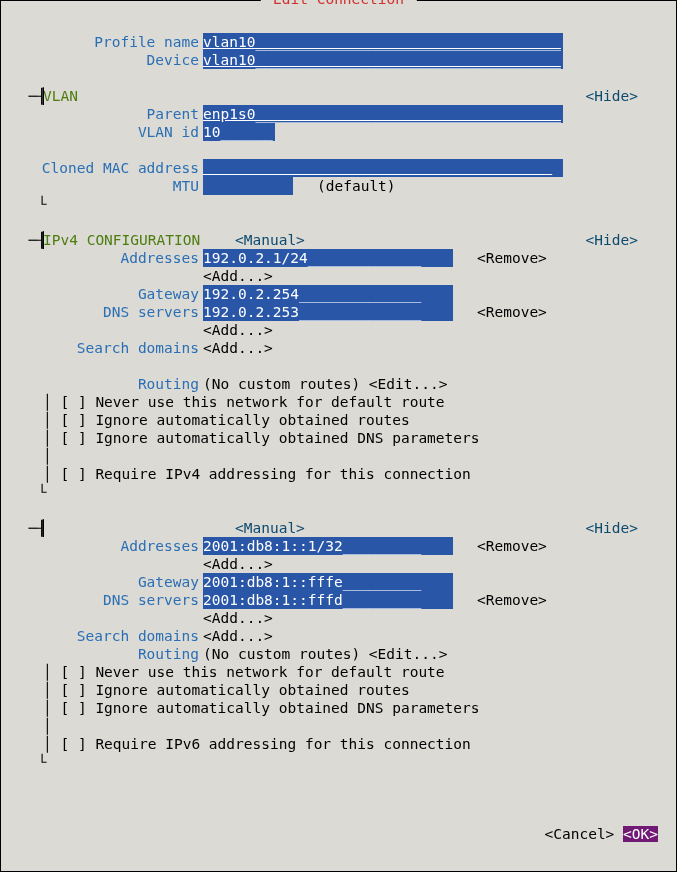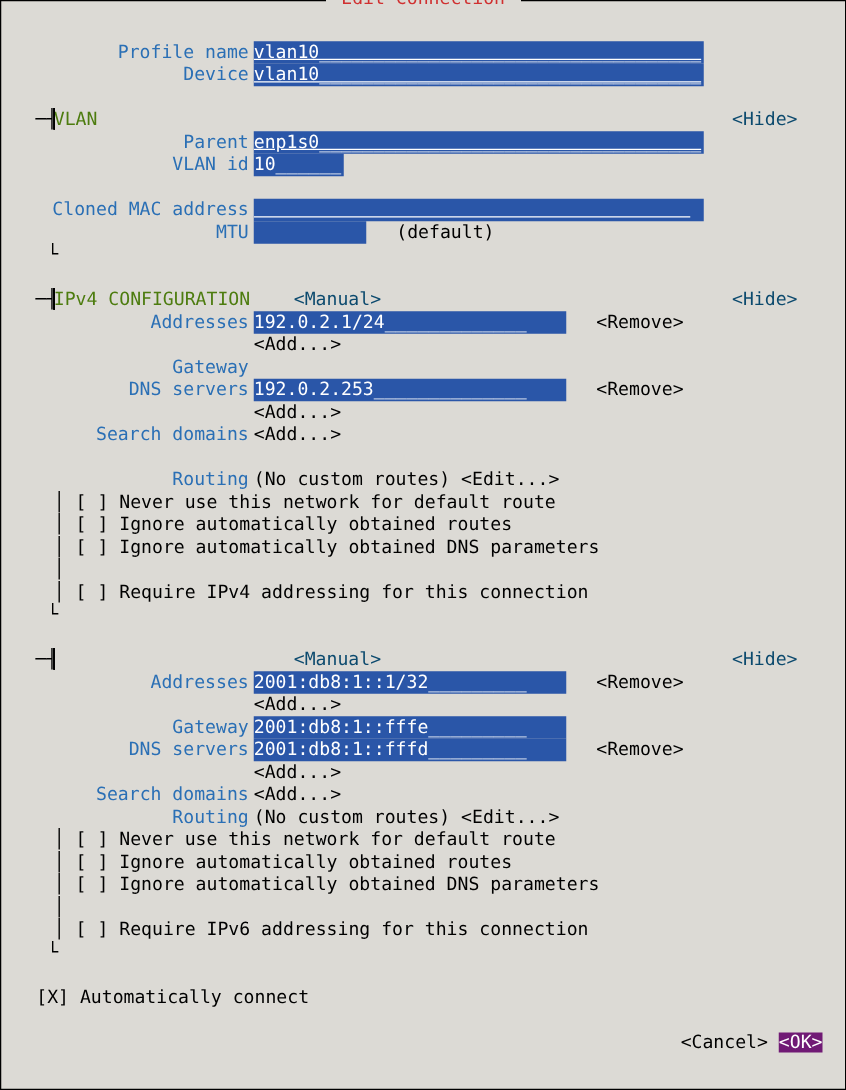--- a/index.html
+++ b/index.html
@@ -209,20 +209,21 @@
         <div class="action">&lt;Remove&gt;</div>
       </div>
       <div class="row">
         <div class="tree-col">│</div>
         <div class="label"></div>
         <div class="action" style="padding-left:0">&lt;Add...&gt;</div>
       </div>
       <div class="row">
         <div class="tree-col">│</div>
         <div class="label">Gateway</div>
+        <div class="field f25">192.0.2.254______________</div>
       </div>
       <div class="row">
         <div class="tree-col">│</div>
         <div class="label">DNS servers</div>
         <div class="field f25">192.0.2.253______________</div>
         <div class="action">&lt;Remove&gt;</div>
       </div>
       <div class="row">
         <div class="tree-col">│</div>
         <div class="label"></div>
@@ -297,20 +298,19 @@
       <div class="check-row"><span style="display:inline">│ </span><span>[ ] Never use this network for default route</span></div>
       <div class="check-row"><span style="display:inline">│ </span><span>[ ] Ignore automatically obtained routes</span></div>
       <div class="check-row"><span style="display:inline">│ </span><span>[ ] Ignore automatically obtained DNS parameters</span></div>
       <div class="check-row"><span style="display:inline">│ </span></div>
       <div class="check-row"><span style="display:inline">│ </span><span>[ ] Require IPv6 addressing for this connection</span></div>
       <div class="bottom-tee"> └</div>
     </div>
 
     <div class="spacer"></div>
 
-    <div class="check-row2">[X] Automatically connect</div>
 
     <div class="buttons">
       <span>&lt;Cancel&gt;</span> <span class="ok">&lt;OK&gt;</span>
     </div>
 
   </div>
 </div>
 
 </body></html>

